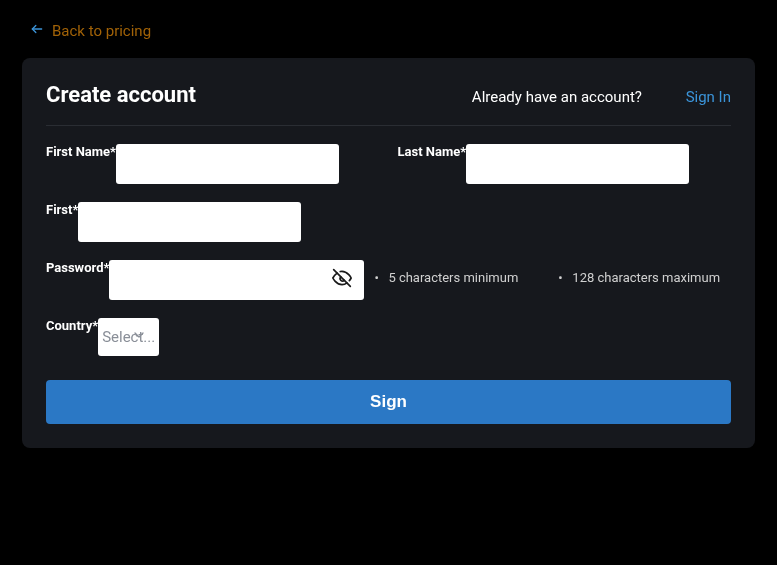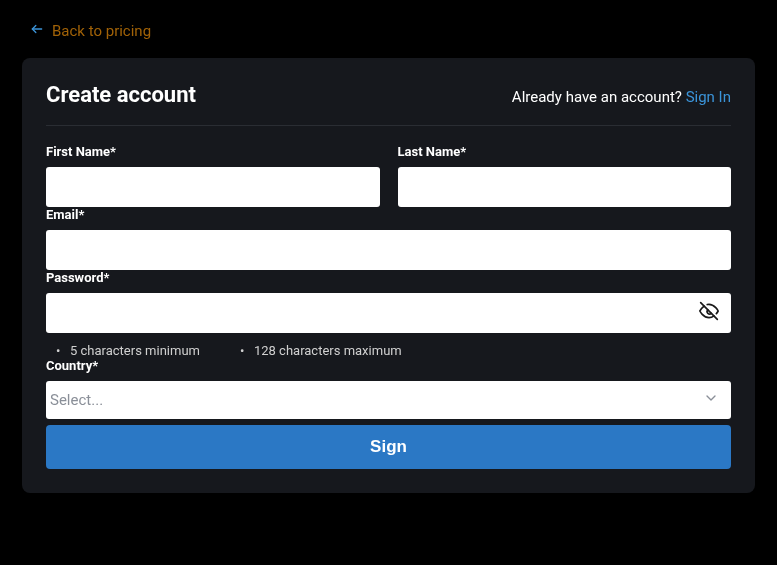--- a/index.html
+++ b/index.html
@@ -47,33 +47,35 @@
       font-size: 22px;
       font-weight: 700;
     }
     .signin-text {
       font-size: 15px;
       color: #ffffff;
     }
     .signin-link {
       color: #3b94d9;
       cursor: pointer;
+      margin-left: 40px;
     }
     .divider {
       height: 1px;
       background: #2a2d33;
       margin-bottom: 18px;
     }
     .row {
       display: flex;
       gap: 18px;
     }
     .field {
       display: flex;
-      flex-direction: column;
+      flex-direction: row;
+      margin-bottom: 18px;
       flex: 1;
     }
     .field-label {
       font-size: 13px;
       font-weight: 700;
       margin-bottom: 8px;
       color: #ffffff;
     }
     .text-input {
       height: 40px;
@@ -193,21 +195,21 @@
         <label class="field-label">First Name*</label>
         <input type="text" class="text-input" value="" style="">
       </div>
       <div class="field">
         <label class="field-label">Last Name*</label>
         <input type="text" class="text-input" value="" style="">
       </div>
     </div>
 
     <div class="field">
-      <label class="field-label">Email*</label>
+      <label class="field-label">First*</label>
       <input type="text" class="text-input" value="" style="">
     </div>
 
     <div class="field">
       <label class="field-label">Password*</label>
       <div class="password-wrap">
         <input type="password" class="text-input" value="" style="">
         <span class="eye-toggle">
           <span>
             <svg viewBox="0 0 24 24" fill="none" stroke="#1a1a1a" stroke-width="2" stroke-linecap="round" stroke-linejoin="round">

